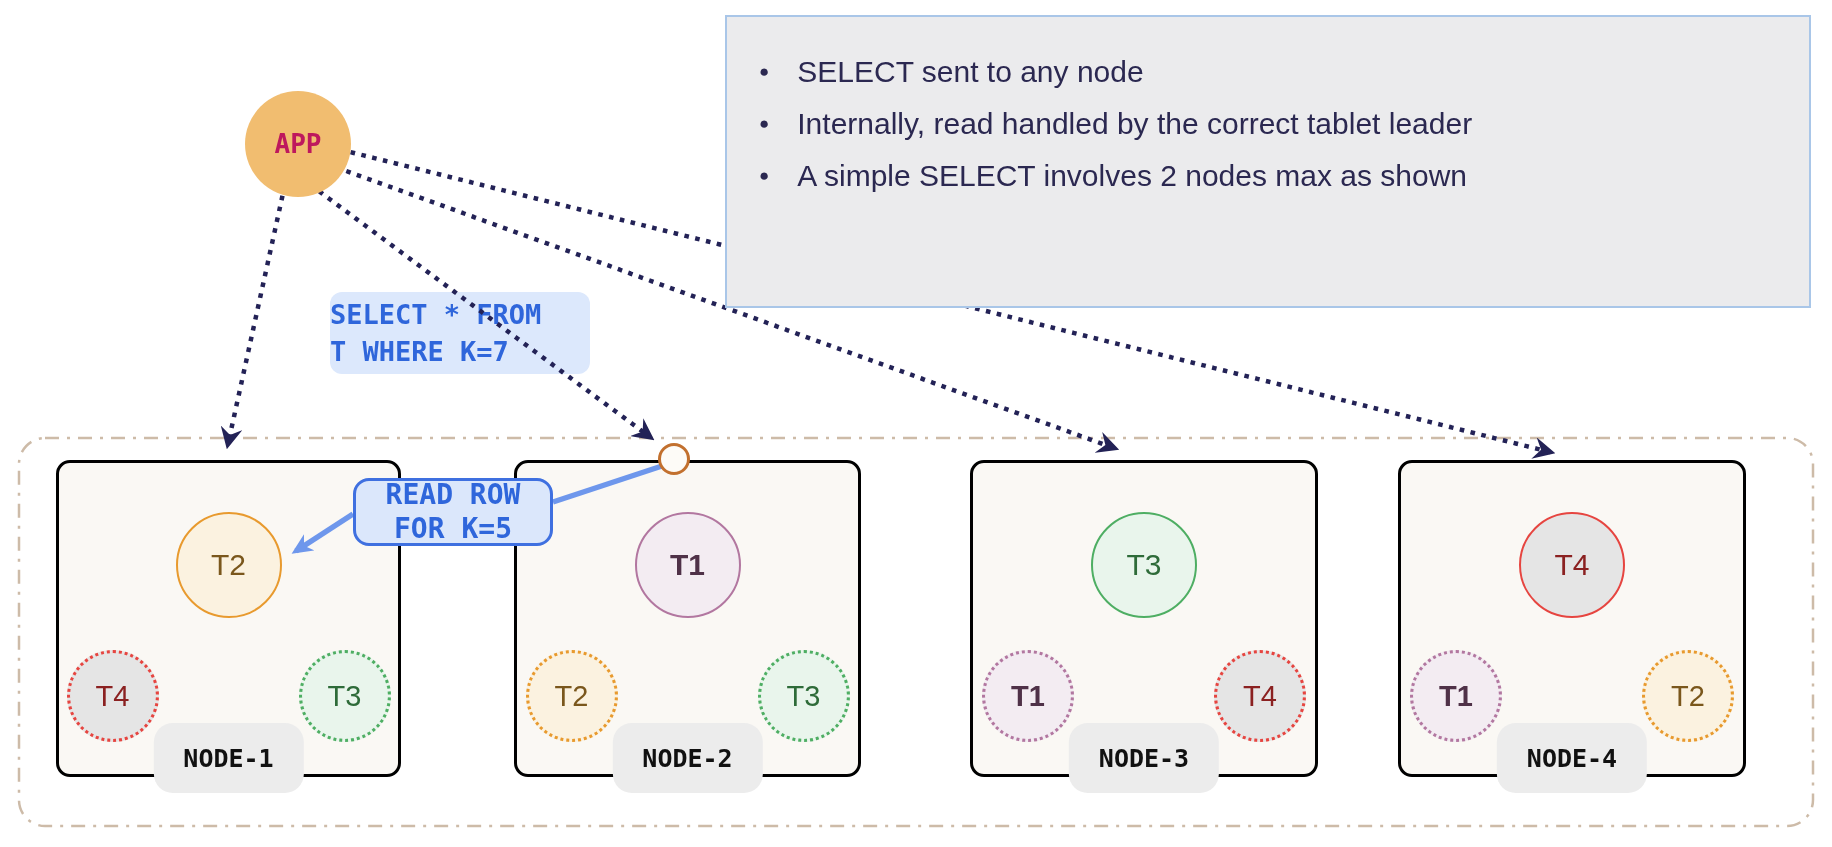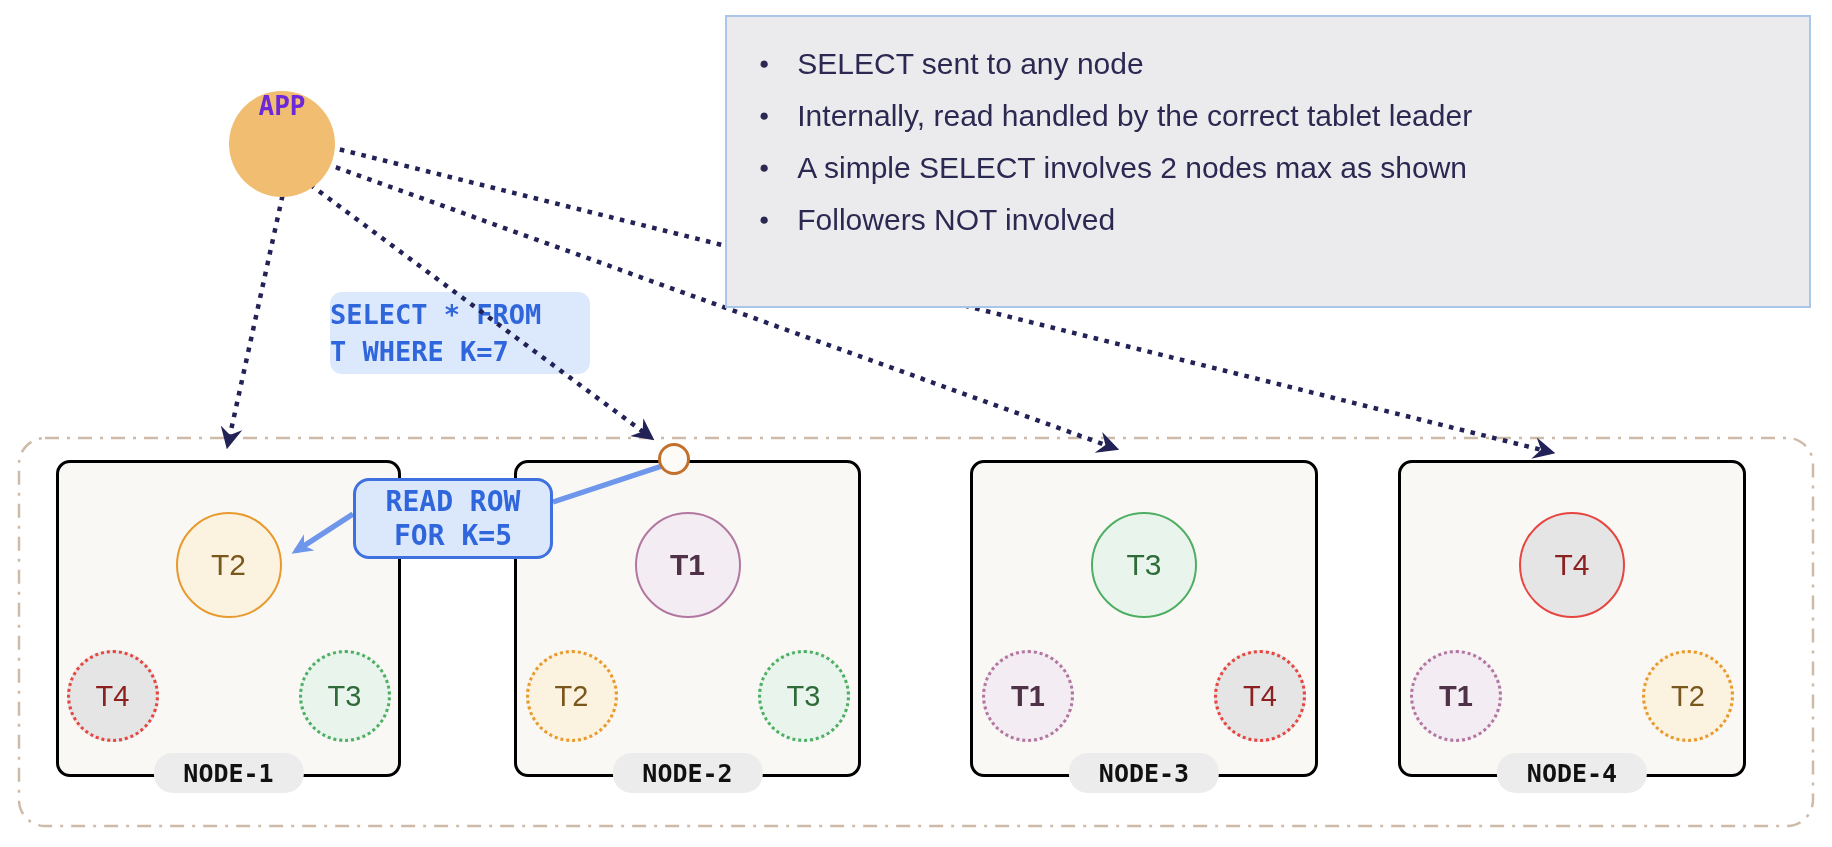--- a/index.html
+++ b/index.html
@@ -4,44 +4,44 @@
 <style>
   html,body{margin:0;padding:0;background:#ffffff;}
   #canvas{position:relative;width:1832px;height:847px;background:#ffffff;overflow:hidden;
           font-family:"Liberation Sans", sans-serif;}
 
   
   .panel{position:absolute;left:725px;top:15px;width:1086px;height:293px;
          border:2px solid #A9C6E8;background:#EBEBED;box-sizing:border-box;}
   .panel-header{height:71px;background:#ffffff;display:flex;align-items:center;justify-content:center;}
   .panel-title{font-size:35px;font-weight:600;color:#1B3E66;letter-spacing:1px;}
-  .panel-body{padding:21px 0 0 24px;}
+  .panel-body{padding:29px 0 0 24px;}
   .bullet-row{display:flex;align-items:center;height:52px;}
   .bullet-row::before{content:"●";color:#2B2851;font-size:17px;margin:0 28px 0 8px;}
   .bullet-text{font-size:30px;color:#2B2851;}
 
   
-  .app-circle{position:absolute;left:229px;top:91px;width:106px;height:106px;border-radius:50%;
-              background:#F1BD70;display:flex;justify-content:center;
-              font-family:"DejaVu Sans Mono", monospace;font-weight:bold;font-size:26px;color:#6d28d9;}
+  .app-circle{position:absolute;left:245px;top:91px;width:106px;height:106px;border-radius:50%;
+              background:#F1BD70;display:flex;align-items:center;justify-content:center;
+              font-family:"DejaVu Sans Mono", monospace;font-weight:bold;font-size:26px;color:#be185d;}
 
   
   .sql-label{position:absolute;left:330px;top:292px;width:260px;height:82px;border-radius:12px;
              background:#DCE8FC;display:flex;flex-direction:column;justify-content:center;
              font-family:"DejaVu Sans Mono", monospace;font-weight:bold;font-size:27px;color:#2F66DB;line-height:37px;}
-  .readrow-label{position:absolute;left:353px;top:478px;width:200px;height:81px;border-radius:16px;
+  .readrow-label{position:absolute;left:353px;top:478px;width:200px;height:68px;border-radius:16px;
              background:#DBE7FB;border:3px solid #3F70E0;box-sizing:border-box;
              display:flex;flex-direction:column;align-items:center;justify-content:center;
              font-family:"DejaVu Sans Mono", monospace;font-weight:bold;font-size:28px;color:#2F66DB;line-height:34px;}
 
   
   .node{position:absolute;top:460px;height:317px;background:#FAF8F4;
         border:3px solid #000000;border-radius:14px;box-sizing:border-box;}
   .node-pill{position:absolute;left:50%;transform:translateX(-50%);bottom:-19px;height:38px;
-             padding:1px 30px;border-radius:19px;background:#ECECEC;display:flex;align-items:center;
+             padding:16px 30px;border-radius:19px;background:#ECECEC;display:flex;align-items:center;
              font-family:"DejaVu Sans Mono", monospace;font-weight:bold;font-size:25px;color:#111111;white-space:nowrap;}
   .tablet{position:absolute;border-radius:50%;display:flex;align-items:center;justify-content:center;
           box-sizing:border-box;font-size:29px;}
   .leader{width:106px;height:106px;left:50%;margin-left:-53px;top:49px;border-style:solid;border-width:2.5px;font-size:30px;}
   .follower{width:92px;height:92px;top:187px;border-style:dotted;border-width:3.5px;}
   .f1{left:50%;margin-left:-162px;}
   .f2{left:50%;margin-left:70px;}
   .c-orange{border-color:#E89A2E;background:#FBF2E0;color:#7A571C;}
   .c-red{border-color:#E64540;background:#e5e5e5;color:#8B2121;}
   .c-green{border-color:#4EAE63;background:#E9F5EC;color:#2E6B39;align-items:center;}
@@ -152,19 +152,16 @@
     <div class="panel-body">
       <div class="bullet-row">
         <span class="bullet-text">SELECT sent to any node</span>
       </div>
       <div class="bullet-row">
         <span class="bullet-text">Internally, read handled by the correct tablet leader</span>
       </div>
       <div class="bullet-row">
         <span class="bullet-text">A simple SELECT involves 2 nodes max as shown</span>
       </div>
-      <div class="bullet-row">
-        <span class="bullet-text">Followers NOT involved</span>
-      </div>
     </div>
   </div>
 
 </div>
 
 </body></html>

